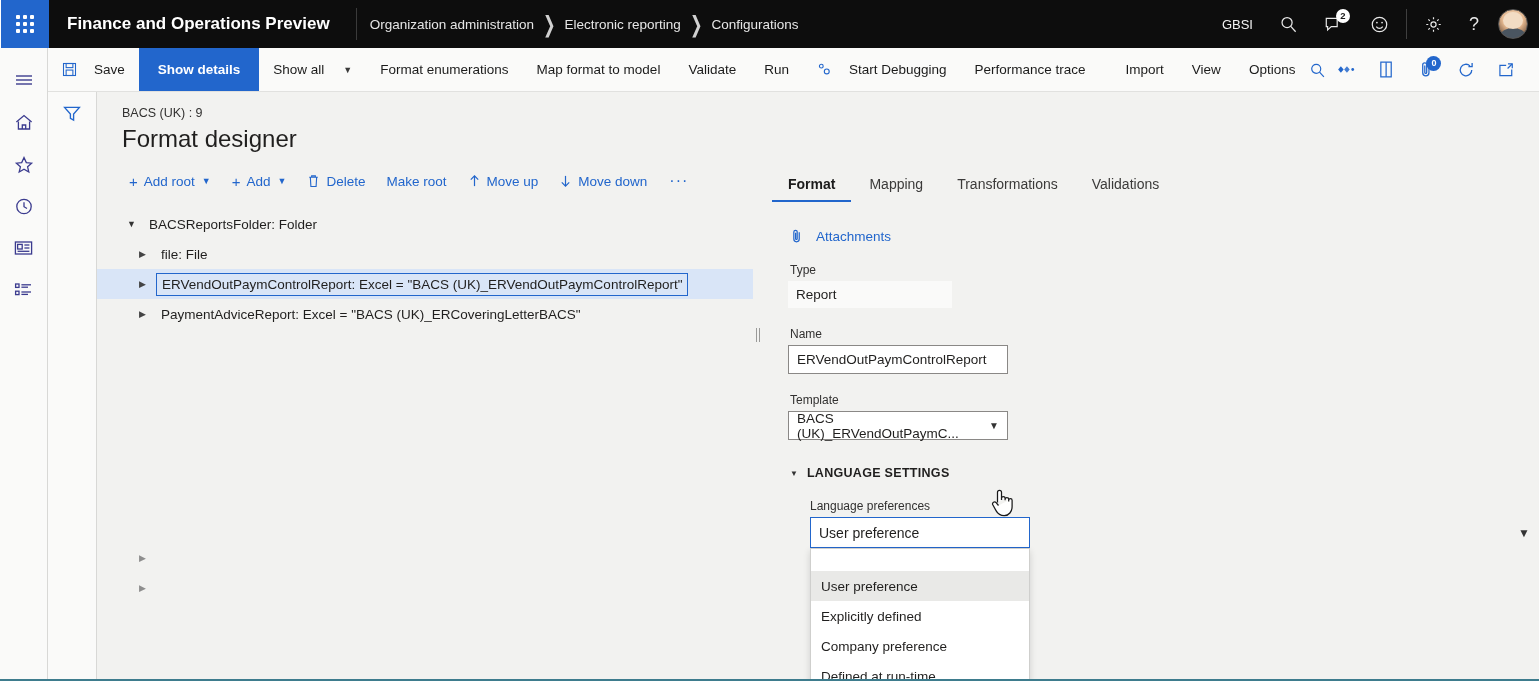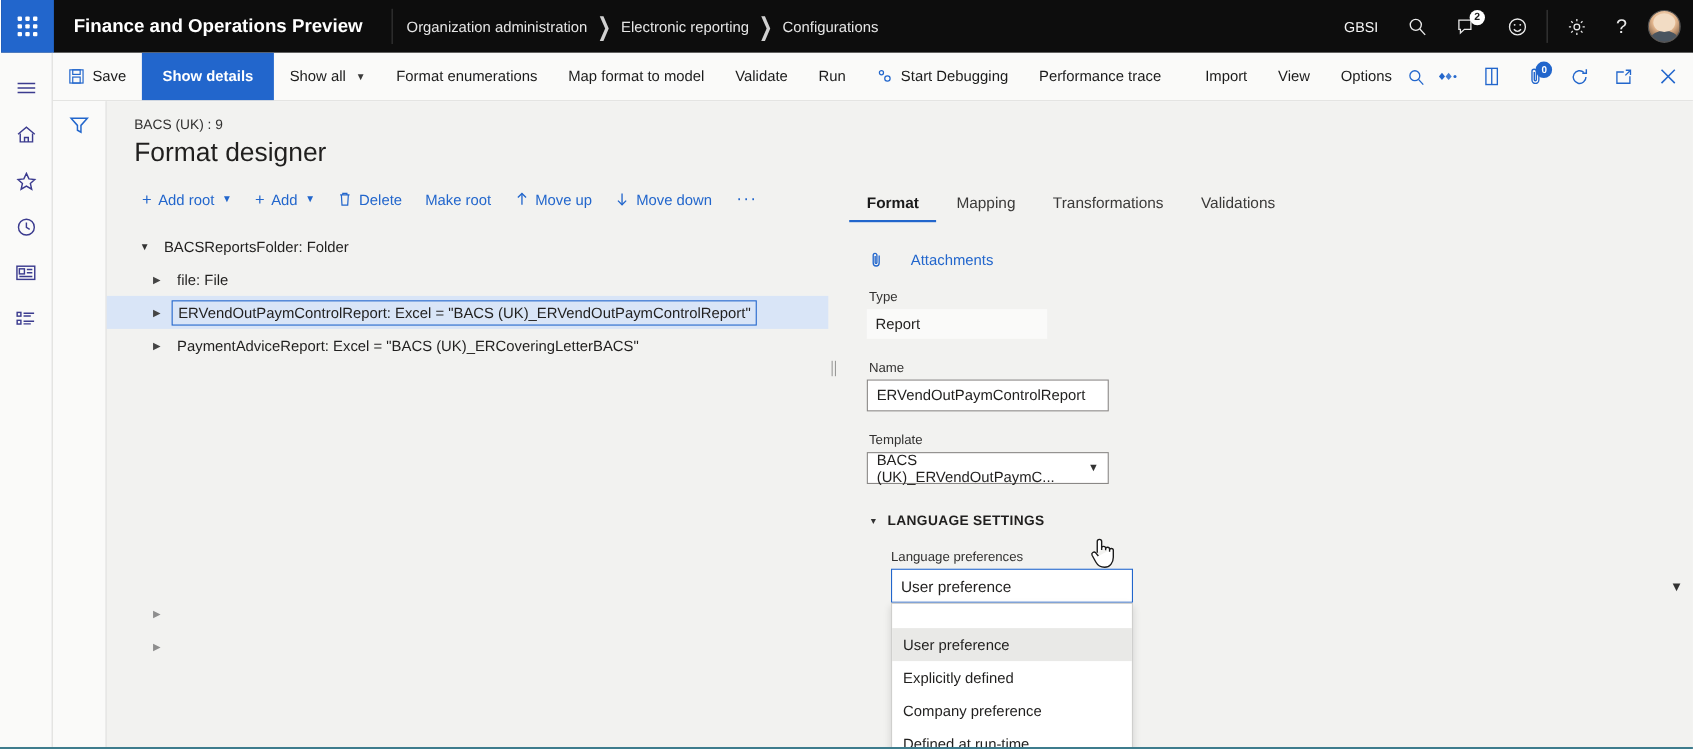--- a/index.html
+++ b/index.html
@@ -83,21 +83,21 @@
     justify-content: center; cursor: pointer; color: #3b3b8f;
   }
 
   
   .cmdbar {
     position: absolute; top: 48px; left: 48px; width: 1491px; height: 44px;
     background: #fafaf9; border-bottom: 1px solid #e1e1df;
     display: flex; align-items: stretch;
   }
   .cmd {
-    display: flex; align-items: center; gap: 7px; padding: 0 14px;
+    display: flex; align-items: center; gap: 17px; padding: 0 14px;
     font-size: 13.5px; color: #1b1b1b; cursor: pointer; white-space: nowrap;
   }
   .cmd.primary {
     background: #2266cc; color: #ffffff; font-weight: 600; padding: 0 19px;
   }
   .cmd .chev { font-size: 9px; color: #3a3a3a; margin-left: 2px; }
   .cmd-sep { width: 1px; height: 24px; background: #d5d5d3; align-self: center; margin: 0 6px; }
   .cmdbar-right { margin-left: auto; display: flex; align-items: center; padding-right: 8px; }
   .cmd-icon {
     width: 40px; height: 44px; display: flex; align-items: center;
@@ -172,21 +172,21 @@
   }
   .tabs {
     display: flex; align-items: flex-end; gap: 2px; padding: 78px 0 0 5px;
   }
   .tab {
     font-size: 14px; color: #3b3a39; padding: 6px 16px 8px 16px;
     cursor: pointer; white-space: nowrap; border-bottom: 2px solid transparent;
   }
   .tab.active { color: #1b1b1b; font-weight: 600; border-bottom: 2px solid #2266cc; }
   .attach {
-    display: flex; align-items: center; gap: 24px; padding: 26px 0 0 23px;
+    display: flex; align-items: center; gap: 12px; padding: 26px 0 0 23px;
     color: #2266cc; font-size: 13.5px; cursor: pointer; width: fit-content;
   }
   .fgroup { padding: 0 0 0 21px; }
   .flabel { font-size: 12px; color: #323130; margin: 19px 0 4px 2px; }
   .freadonly {
     width: 164px; height: 27px; background: #fafaf9; border: none;
     font-size: 13.5px; color: #201f1e; padding: 0 8px; display: flex;
     align-items: center;
   }
   .finput {

